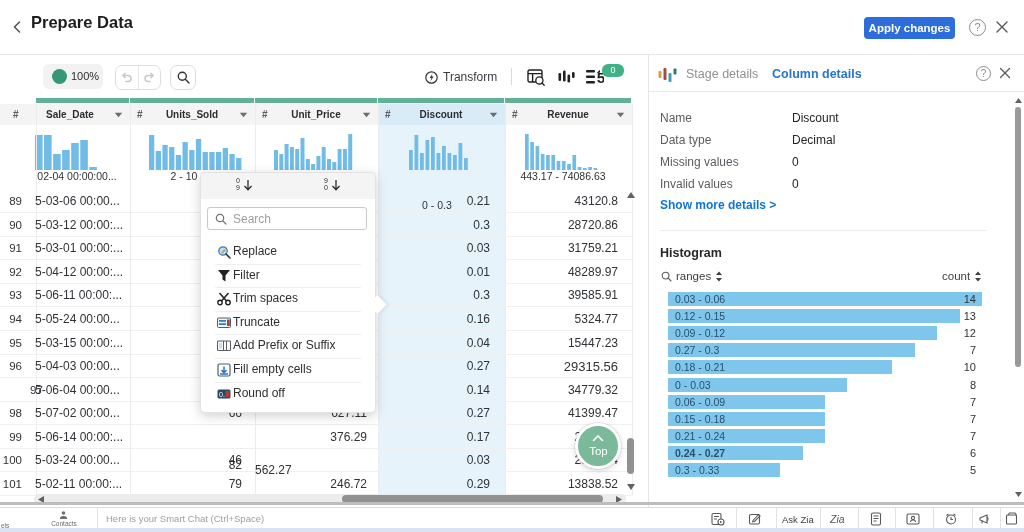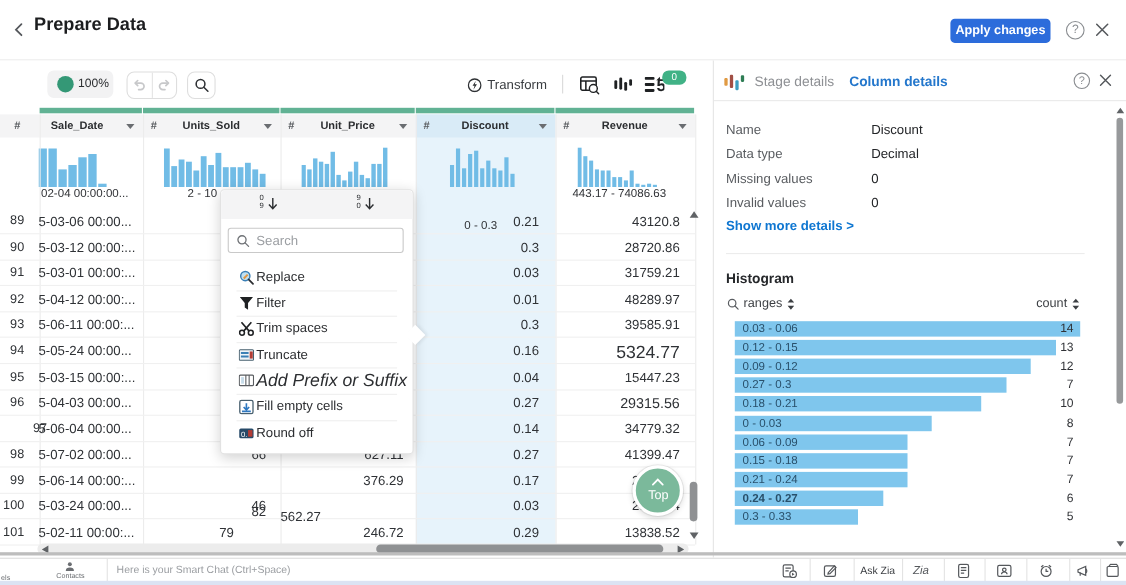--- a/index.html
+++ b/index.html
@@ -239,21 +239,21 @@
         <div class="abs" style="left:130px;top:193px;width:112px;text-align:right;font-size:12px;color:#2f3236;">68</div>
         <div class="abs" style="left:255px;top:193px;width:112px;text-align:right;font-size:12px;color:#2f3236;">580.39</div>
         <div class="abs" style="left:378px;top:193px;width:112px;text-align:right;font-size:12px;color:#2f3236;">0.3</div>
         <div class="abs" style="left:505px;top:193px;width:113px;text-align:right;font-size:12px;color:#2f3236;">39585.91</div>
         <div class="abs" style="left:0;top:235px;width:632px;height:1px;background:#f0f0f0;"></div>
         <div class="abs" style="left:0;top:218px;width:22px;text-align:right;font-size:11.5px;color:#2f3236;">94</div>
         <div class="abs" style="left:35px;top:217px;font-size:12px;color:#2f3236;white-space:nowrap;">5-05-24 00:00...</div>
         <div class="abs" style="left:130px;top:217px;width:112px;text-align:right;font-size:12px;color:#2f3236;">12</div>
         <div class="abs" style="left:255px;top:217px;width:112px;text-align:right;font-size:12px;color:#2f3236;">332.80</div>
         <div class="abs" style="left:378px;top:217px;width:112px;text-align:right;font-size:12px;color:#2f3236;">0.16</div>
-        <div class="abs" style="left:505px;top:217px;width:113px;text-align:right;font-size:16px;color:#2f3236;">5324.77</div>
+        <div class="abs" style="left:505px;top:217px;width:113px;text-align:right;font-size:12px;color:#2f3236;">5324.77</div>
         <div class="abs" style="left:0;top:259px;width:632px;height:1px;background:#f0f0f0;"></div>
         <div class="abs" style="left:0;top:242px;width:22px;text-align:right;font-size:11.5px;color:#2f3236;">95</div>
         <div class="abs" style="left:35px;top:241px;font-size:12px;color:#2f3236;white-space:nowrap;">5-03-15 00:00:...</div>
         <div class="abs" style="left:130px;top:241px;width:112px;text-align:right;font-size:12px;color:#2f3236;">30</div>
         <div class="abs" style="left:255px;top:241px;width:112px;text-align:right;font-size:12px;color:#2f3236;">514.93</div>
         <div class="abs" style="left:378px;top:241px;width:112px;text-align:right;font-size:12px;color:#2f3236;">0.04</div>
         <div class="abs" style="left:505px;top:241px;width:113px;text-align:right;font-size:12px;color:#2f3236;">15447.23</div>
         <div class="abs" style="left:0;top:282px;width:632px;height:1px;background:#f0f0f0;"></div>
         <div class="abs" style="left:0;top:265px;width:22px;text-align:right;font-size:11.5px;color:#2f3236;">96</div>
         <div class="abs" style="left:35px;top:264px;font-size:12px;color:#2f3236;white-space:nowrap;">5-04-03 00:00...</div>
@@ -285,21 +285,21 @@
         <div class="abs" style="left:0;top:376px;width:632px;height:1px;background:#f0f0f0;"></div>
         <div class="abs" style="left:0;top:359px;width:22px;text-align:right;font-size:11.5px;color:#2f3236;">100</div>
         <div class="abs" style="left:35px;top:358px;font-size:12px;color:#2f3236;white-space:nowrap;">5-03-24 00:00...</div>
         <div class="abs" style="left:130px;top:358px;width:112px;text-align:right;font-size:12px;color:#2f3236;">46</div>
         <div class="abs" style="left:255px;top:368px;width:112px;text-align:left;font-size:12px;color:#2f3236;">562.27</div>
         <div class="abs" style="left:378px;top:358px;width:112px;text-align:right;font-size:12px;color:#2f3236;">0.03</div>
         <div class="abs" style="left:505px;top:358px;width:113px;text-align:right;font-size:12px;color:#2f3236;">25013.4</div>
         <div class="abs" style="left:0;top:400px;width:632px;height:1px;background:#f0f0f0;"></div>
         <div class="abs" style="left:0;top:383px;width:22px;text-align:right;font-size:11.5px;color:#2f3236;">101</div>
         <div class="abs" style="left:35px;top:382px;font-size:12px;color:#2f3236;white-space:nowrap;">5-02-11 00:00:...</div>
-        <div class="abs" style="left:130px;top:382px;width:112px;text-align:center;font-size:12px;color:#2f3236;margin-left:20px;">79</div>
+        <div class="abs" style="left:130px;top:382px;width:112px;text-align:right;font-size:12px;color:#2f3236;">79</div>
         <div class="abs" style="left:255px;top:382px;width:112px;text-align:right;font-size:12px;color:#2f3236;">246.72</div>
         <div class="abs" style="left:378px;top:382px;width:112px;text-align:right;font-size:12px;color:#2f3236;">0.29</div>
         <div class="abs" style="left:505px;top:382px;width:113px;text-align:right;font-size:12px;color:#2f3236;">13838.52</div>
       </div>
 
   <svg class="abs" style="left:626px;top:96px;" width="10" height="8" viewBox="0 0 10 8">
         <path d="M5 1 L9 7 H1 Z" fill="#5f6265"></path>
       </svg>
   <div class="abs" style="left:627px;top:343px;width:7px;height:36px;background:#8f9193;border-radius:4px;"></div>
   <svg class="abs" style="left:626px;top:388px;" width="10" height="8" viewBox="0 0 10 8">
@@ -365,21 +365,21 @@
           <rect x="2" y="7.2" width="7" height="1.8" fill="#3a7fb5"></rect>
           <rect x="10" y="3.5" width="2.8" height="6.5" fill="#b33c35"></rect>
         </svg>
         <div class="abs" style="left:32px;top:141.8px;font-size:12px;color:#2c2e31;">Truncate</div>
         <div class="abs" style="left:14px;top:161.4px;width:146px;height:1px;background:#efefef;"></div>
         <svg class="abs" style="left:16px;top:166.4px;" width="14" height="14" viewBox="0 0 14 14">
           <rect x="0.5" y="2" width="13" height="9.5" rx="1" fill="#fff" stroke="#5a5d61" stroke-width="1.1"></rect>
           <rect x="2.2" y="3.8" width="2.6" height="6" fill="#c7dcea"></rect>
           <path d="M6.5 2 V11.5 M9.5 2 V11.5" stroke="#5a5d61" stroke-width="1"></path>
         </svg>
-        <div class="abs" style="left:32px;top:165.4px;font-size:16px;color:#2c2e31;font-style:italic;">Add Prefix or Suffix</div>
+        <div class="abs" style="left:32px;top:165.4px;font-size:12px;color:#2c2e31;">Add Prefix or Suffix</div>
         <div class="abs" style="left:14px;top:185px;width:146px;height:1px;background:#efefef;"></div>
         <svg class="abs" style="left:16px;top:190px;" width="14" height="14" viewBox="0 0 14 14">
           <rect x="1" y="1" width="12" height="12" rx="1.5" fill="#fff" stroke="#48606f" stroke-width="1.2"></rect>
           <path d="M7 3.5 V9 M4.5 7 L7 9.8 L9.5 7" fill="none" stroke="#2e78c0" stroke-width="1.5"></path>
           <path d="M3 11 H11" stroke="#2e78c0" stroke-width="1.5"></path>
         </svg>
         <div class="abs" style="left:32px;top:189px;font-size:12px;color:#2c2e31;">Fill empty cells</div>
         <div class="abs" style="left:14px;top:208.60000000000002px;width:146px;height:1px;background:#efefef;"></div>
         <svg class="abs" style="left:16px;top:213.60000000000002px;" width="14" height="14" viewBox="0 0 14 14">
           <rect x="0.5" y="2.5" width="13" height="9" rx="1.5" fill="#274a68"></rect>

